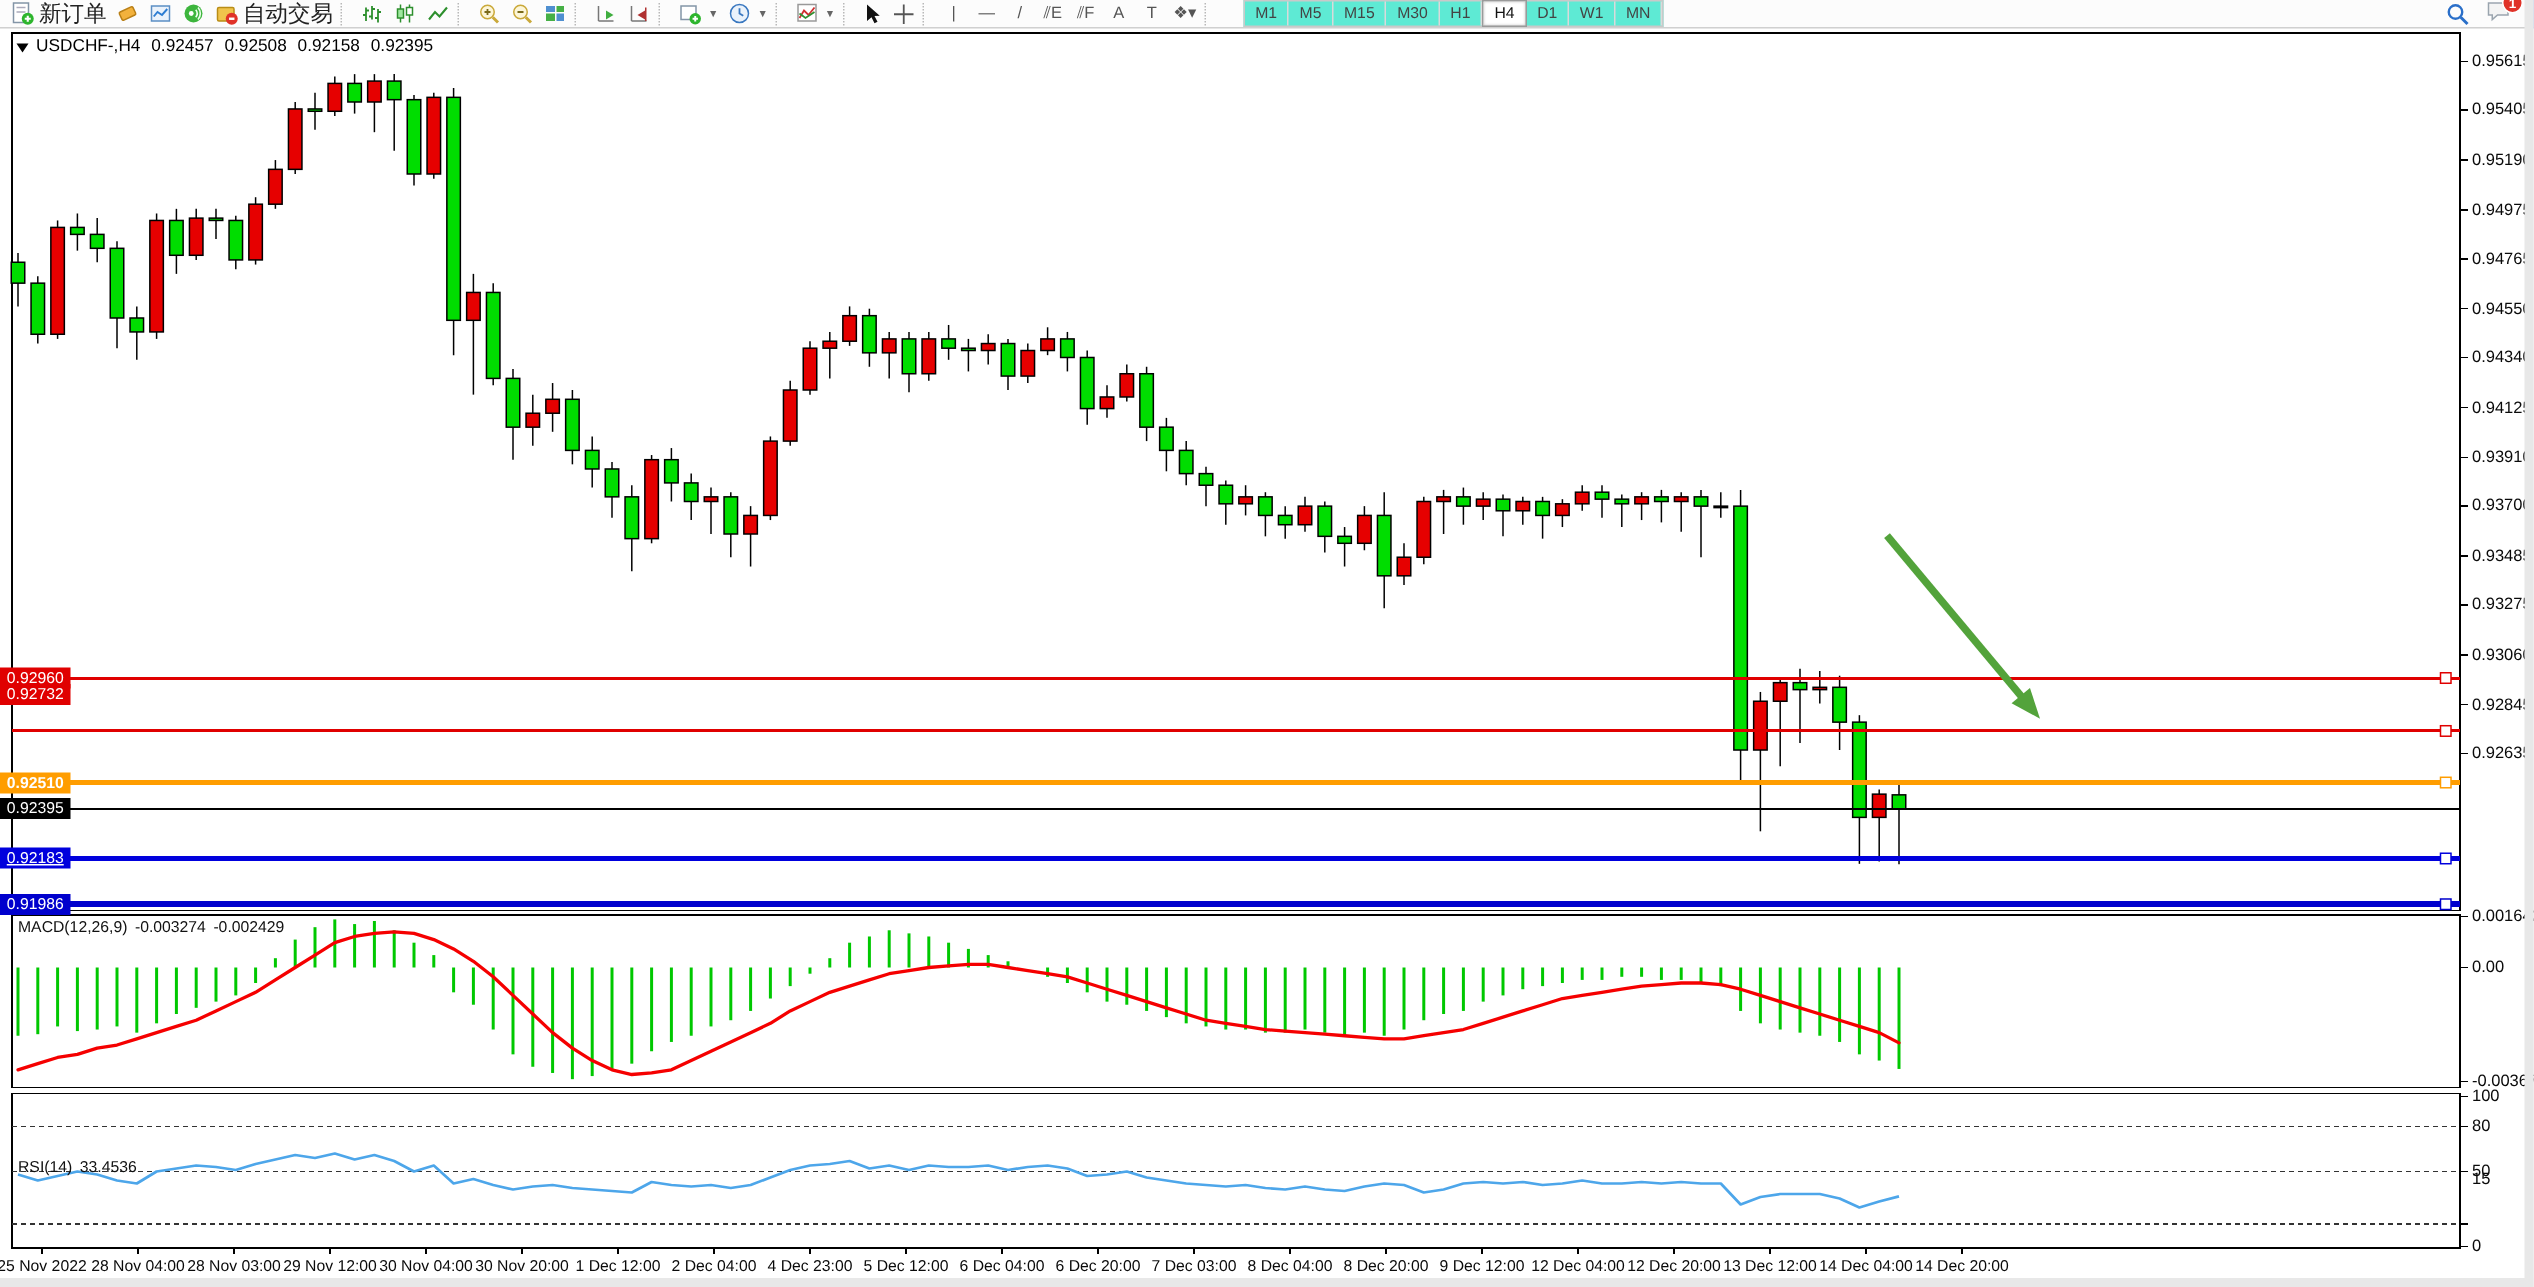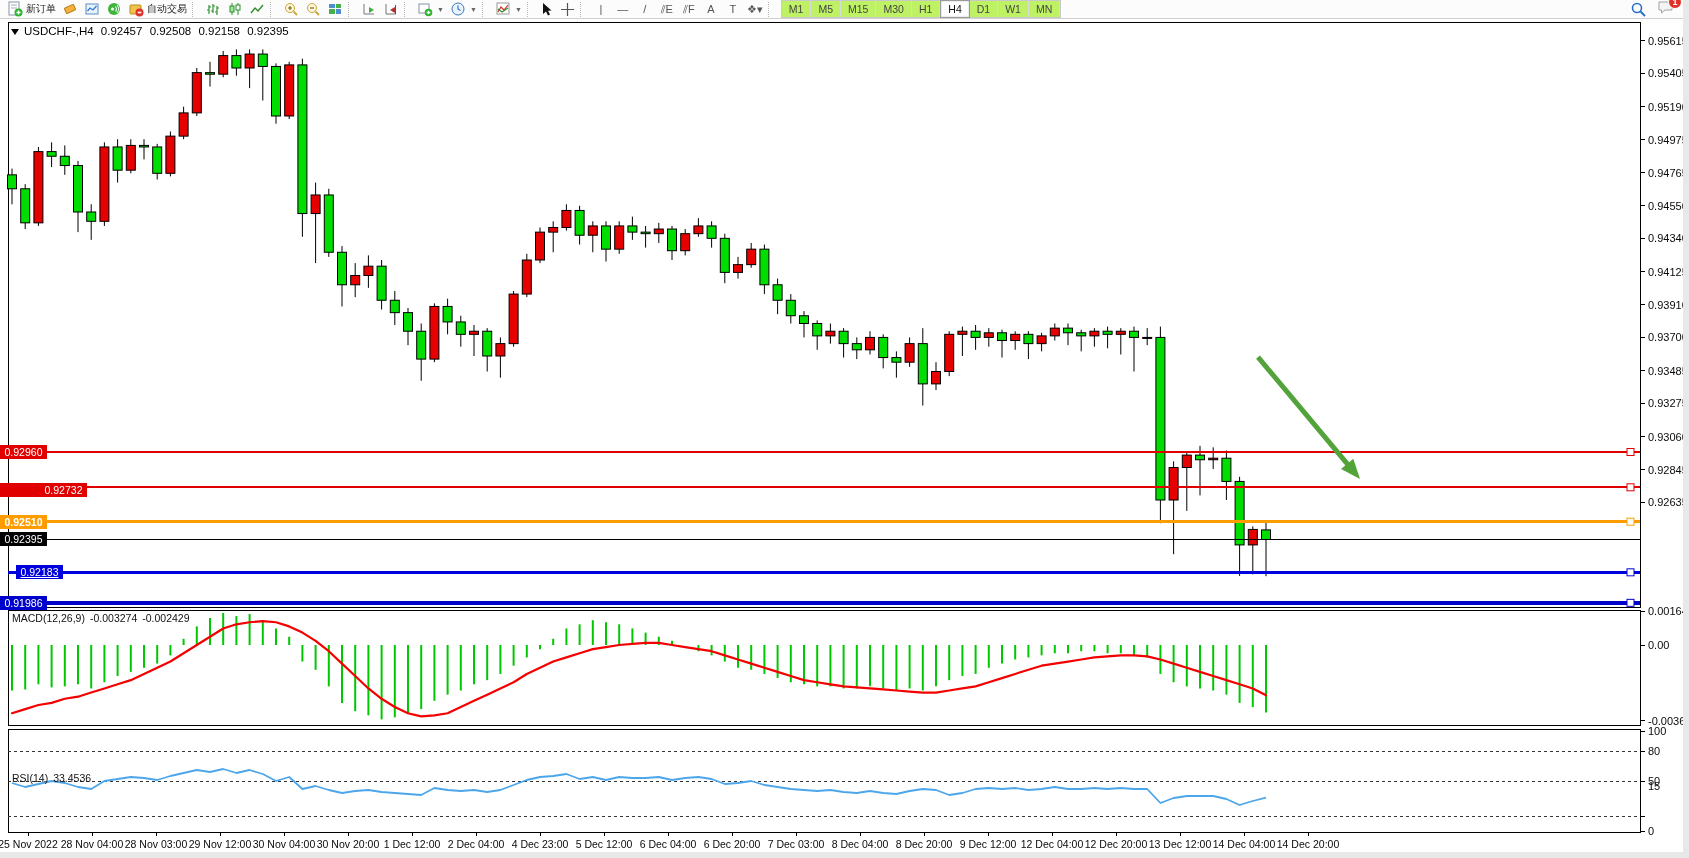--- a/index.html
+++ b/index.html
@@ -1,25 +1,25 @@
 <!DOCTYPE html>
 <html><head>
 <meta charset="utf-8">
 <style>
   html,body{margin:0;padding:0;background:#e4e4e4;font-family:"Liberation Sans",sans-serif;}
   #screen{position:relative;width:1689px;height:858px;background:#ffffff;overflow:hidden;}
   
   #toolbar{position:absolute;left:0;top:0;width:1689px;height:19px;background:#fcfcfc;
            border-bottom:1px solid #d0d0d0;display:flex;align-items:center;padding:0 4px;box-sizing:border-box;}
   .tbtn{height:17px;display:flex;align-items:center;gap:3px;padding:0 3px;border-radius:2px;cursor:default;}
-  .tbtn .cn{font-size:10px;color:#222;white-space:nowrap;}
+  .tbtn .cn{font-size:15px;color:#222;white-space:nowrap;}
   .tsep{width:7px;height:15px;margin:0 2px;border-left:1px dotted #b8b8b8;}
   .glyphbtn{font-size:11px;color:#555;min-width:18px;text-align:center;height:17px;line-height:17px;padding:0 2px;}
   .caret{font-size:7px;color:#666;margin-left:1px;}
-  #tf-group{display:flex;border:1px solid #c9c9c9;background:#bef264;height:16px;align-items:center;margin-left:3px;}
+  #tf-group{display:flex;border:1px solid #c9c9c9;background:#5eead4;height:16px;align-items:center;margin-left:16px;}
   .tf{font-size:10.5px;color:#444;padding:0 7px;height:16px;line-height:16px;border-right:1px solid #dadada;}
   .tf.active{background:#ffffff;border:1px solid #9a9a9a;box-shadow:inset 0 0 2px #bbb;color:#111;}
   #toolbar-right{margin-left:auto;display:flex;align-items:center;gap:10px;padding-right:10px;}
   #chat-wrap{position:relative;}
   #badge{position:absolute;top:-4px;right:-7px;background:#e03228;color:#fff;border-radius:8px;
          font-size:9px;min-width:12px;height:12px;line-height:12px;text-align:center;font-weight:bold;border:1px solid #fff;}
   #win-accent{position:absolute;right:0;top:0;width:4px;height:19px;background:#3b7bd4;}
   
   .axis-label{position:absolute;font-size:11px;color:#0a0a0a;white-space:nowrap;}
   .time-label{position:absolute;font-size:10.5px;color:#0a0a0a;white-space:nowrap;transform:translateX(-50%);}
@@ -600,23 +600,23 @@
       <div class="axis-label" style="left: 1648px; top: 496.333px;">0.92635</div>
       <div class="axis-label" style="left: 1648px; top: 605.043px;">0.001642</div>
       <div class="axis-label" style="left: 1648px; top: 639px;">0.00</div>
       <div class="axis-label" style="left: 1648px; top: 714.978px;">-0.003674</div>
       <div class="axis-label" style="left: 1648px; top: 725px;">100</div>
       <div class="axis-label" style="left: 1648px; top: 745px;">80</div>
       <div class="axis-label" style="left: 1648px; top: 775px;">50</div>
       <div class="axis-label" style="left: 1648px; top: 780px;">15</div>
       <div class="axis-label" style="left: 1648px; top: 825px;">0</div>
       <div class="badge-label" style="left: 0px; top: 445.009px; background: rgb(224, 0, 0);">0.92960</div>
-      <div class="badge-label" style="left: 0px; top: 483px; background: rgb(224, 0, 0); padding-left: 40px;">0.92732</div>
+      <div class="badge-label" style="left: 0px; top: 456px; background: rgb(224, 0, 0);">0.92732</div>
       <div class="badge-label" style="left: 0px; top: 514.689px; background: rgb(255, 157, 0); font-weight: bold;">0.92510</div>
-      <div class="badge-label" style="left: 16px; top: 565.323px; background: rgb(0, 0, 221); text-decoration: underline;">0.92183</div>
+      <div class="badge-label" style="left: 0px; top: 565.323px; background: rgb(0, 0, 221); text-decoration: underline;">0.92183</div>
       <div class="badge-label" style="left: 0px; top: 595.828px; background: rgb(0, 0, 205);">0.91986</div>
       <div class="badge-label" style="left: 0px; top: 532.496px; background: rgb(0, 0, 0);">0.92395</div>
       <div class="time-label" style="left: 28px; top: 838px;">25 Nov 2022</div>
       <div class="time-label" style="left: 92px; top: 838px;">28 Nov 04:00</div>
       <div class="time-label" style="left: 156px; top: 838px;">28 Nov 03:00</div>
       <div class="time-label" style="left: 220px; top: 838px;">29 Nov 12:00</div>
       <div class="time-label" style="left: 284px; top: 838px;">30 Nov 04:00</div>
       <div class="time-label" style="left: 348px; top: 838px;">30 Nov 20:00</div>
       <div class="time-label" style="left: 412px; top: 838px;">1 Dec 12:00</div>
       <div class="time-label" style="left: 476px; top: 838px;">2 Dec 04:00</div>

